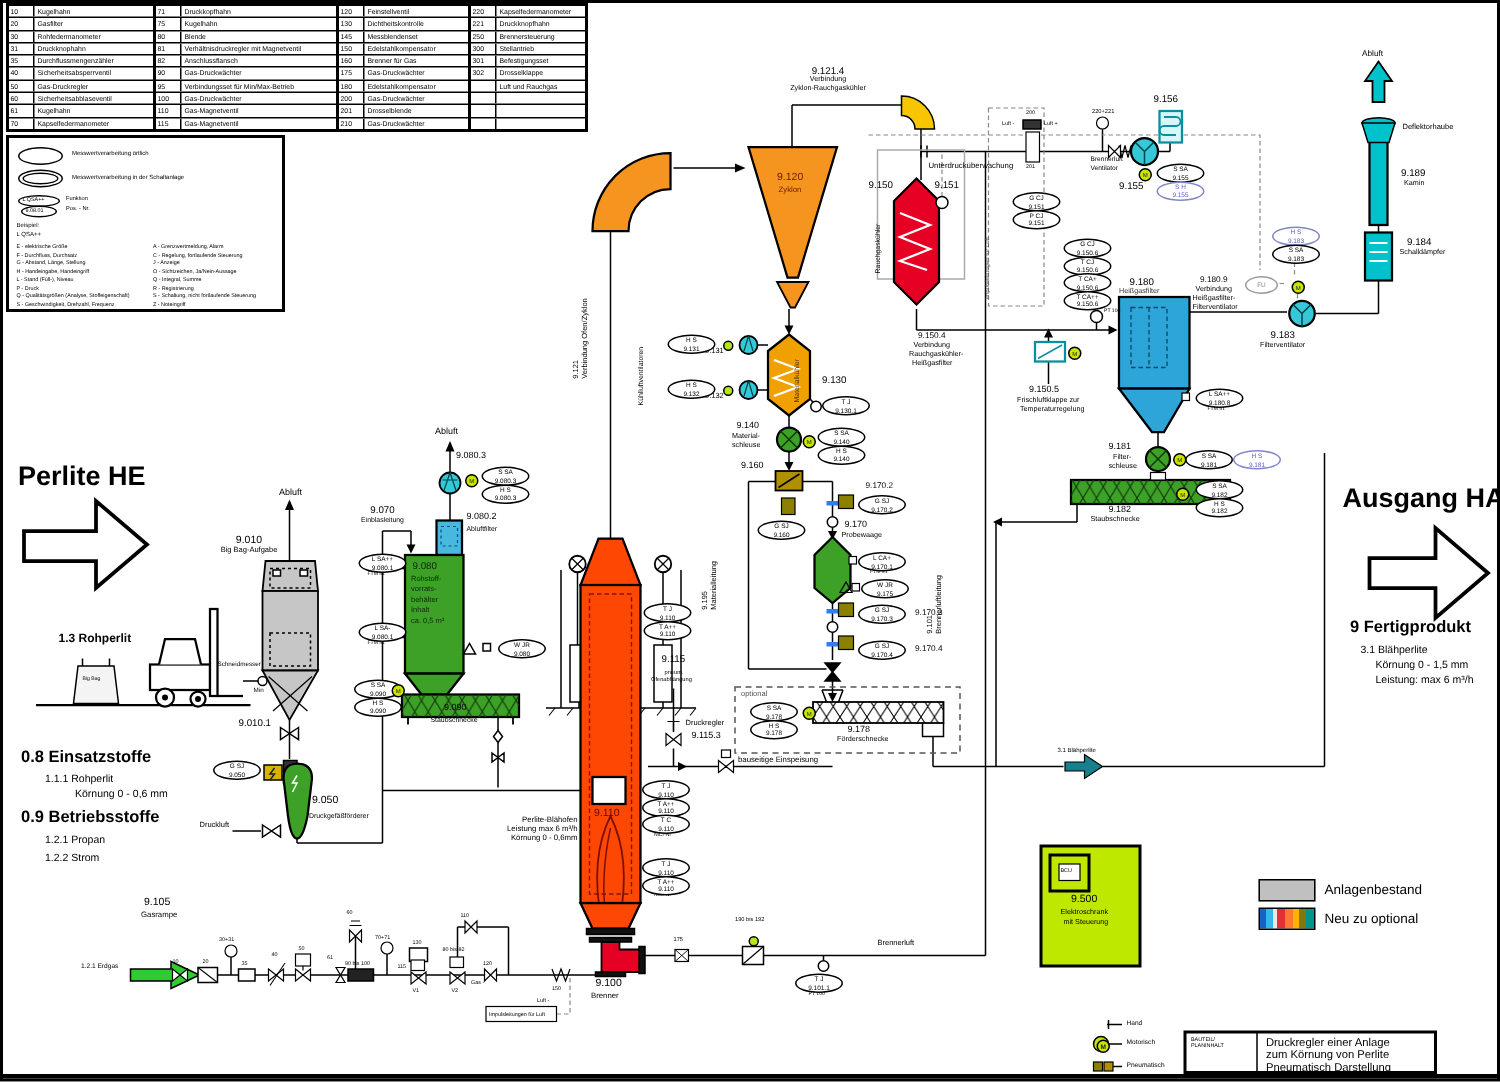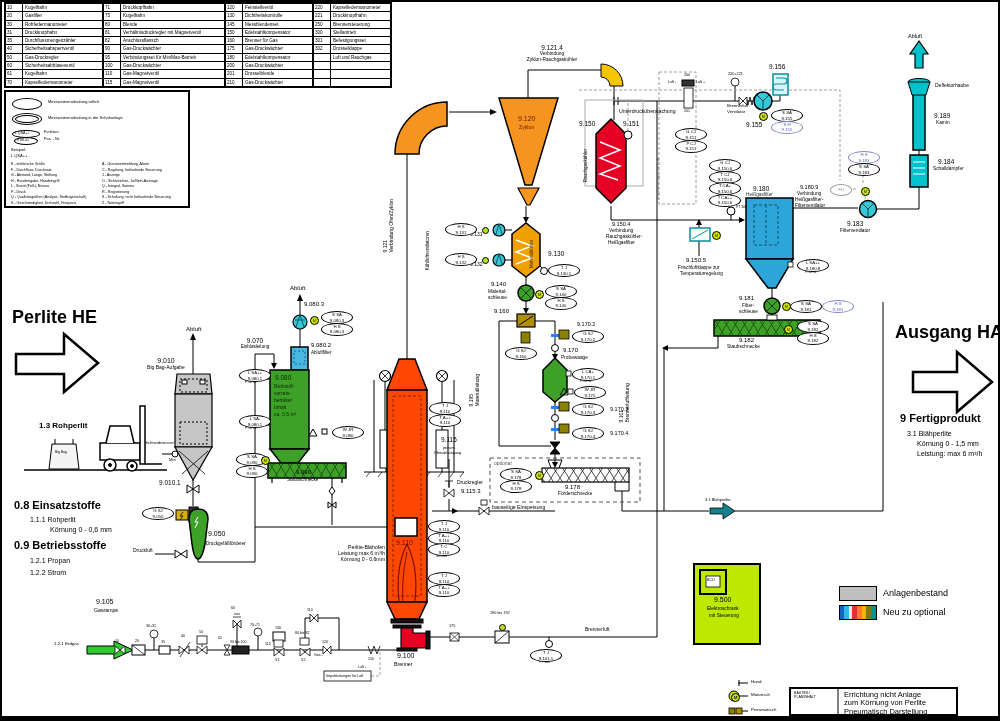--- a/index.html
+++ b/index.html
@@ -704,21 +704,21 @@
 <div class="sw" style="left:837px;top:603px;background:linear-gradient(90deg,#1663c7 0 12%,#2fb9e8 12% 24%,#e8e8e8 24% 32%,#e53030 32% 47%,#ff7a30 47% 61%,#ffb300 61% 73%,#7e7a10 73% 86%,#00958c 86% 100%)"></div>
 <div class="lb" style="left:881px;top:605px;font-size:9px">Neu zu optional</div>
 <div class="lb" style="left:749px;top:678px;font-size:4.4px">Hand</div>
 <div class="lb" style="left:749px;top:691px;font-size:4.4px">Motorisch</div>
 <div class="lb" style="left:749px;top:706px;font-size:4.4px">Pneumatisch</div>
 <div class="lb" style="left:792px;top:689px;font-size:3.6px;z-index:4">
       <div>BAUTEIL/</div>
       <div>PLANINHALT</div>
     </div>
 <div class="lb" style="left:842px;top:689px;font-size:7.5px;z-index:4">
-      <div>Errichtung nicht Anlage</div>
+      <div>Druckregler einer Anlage</div>
       <div>zum Körnung von Perlite</div>
       <div>Pneumatisch Darstellung</div>
     </div>
 
 <div class="inst" style="left:237px;top:367px">
       <span>L SA++</span>
       <span>9.080.1</span>
     </div>
 <div class="lb" style="left:243px;top:379px;font-size:3.4px">FTM 51</div>
 <div class="inst" style="left:237px;top:413px">

